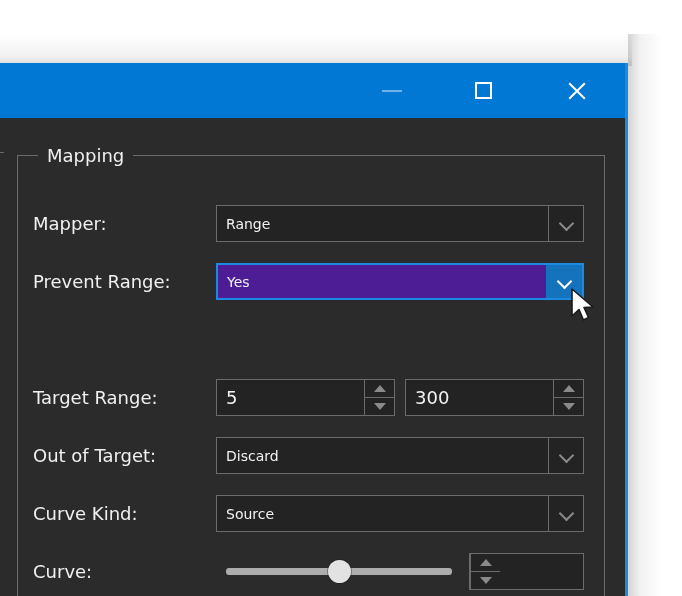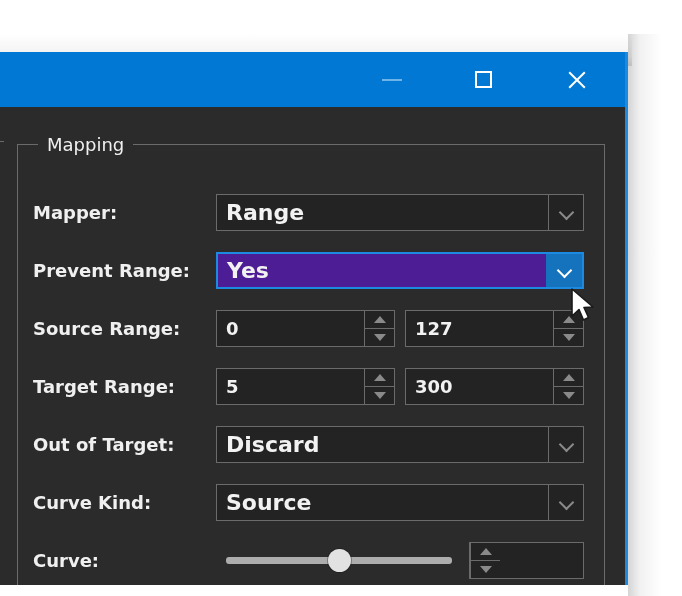--- a/index.html
+++ b/index.html
@@ -35,21 +35,21 @@
     left: 628px; top: 34px;
     width: 34px; height: 562px;
     background: linear-gradient(to right, rgba(90,90,90,0.26) 0%, rgba(120,120,120,0.10) 35%, rgba(120,120,120,0) 100%);
     pointer-events: none;
   }
 
   
   #window {
     position: absolute;
     left: 0;
-    top: 52px;
+    top: 63px;
     width: 628px;
     height: 533px;
     background: #2b2b2b;
     border-right: 3px solid #1b8ae0;
     box-sizing: border-box;
   }
 
   
   #titlebar {
     position: absolute;
@@ -150,21 +150,20 @@
     line-height: 22px;
     white-space: nowrap;
   }
 
   
   .row {
     position: absolute;
     left: 0;
     width: 625px;
     height: 43px;
-    font-weight: bold;
   }
   .row-label {
     position: absolute;
     left: 33px;
     top: 0;
     height: 43px;
     line-height: 43px;
     color: #f0f0f0;
     font-size: 18px;
     white-space: nowrap;
@@ -181,21 +180,21 @@
     display: flex;
     align-items: stretch;
     cursor: default;
   }
   .combo .combo-text {
     flex: 1 1 auto;
     display: flex;
     align-items: center;
     padding-left: 9px;
     color: #f2f2f2;
-    font-size: 22px;
+    font-size: 14px;
     overflow: hidden;
     white-space: nowrap;
   }
   .combo .combo-arrow {
     flex: 0 0 34px;
     border-left: 1px solid #6b6b6b;
     display: flex;
     align-items: center;
     justify-content: center;
   }
@@ -357,45 +356,20 @@
     <div class="row" style="top:142px">
       <div class="row-label">Prevent Range:</div>
       <div class="combo focused" style="left:216px;width:368px">
         <div class="combo-text">Yes</div>
         <div class="combo-arrow">
           <span class="chev"></span>
         </div>
       </div>
     </div>
 
-    <div class="row" style="top:200px">
-      <div class="row-label">Source Range:</div>
-      <div class="spin" style="left:216px;width:179px">
-        <div class="spin-text">0</div>
-        <div class="spin-buttons">
-          <div class="spin-up">
-              <span class="tri-up"></span>
-            </div>
-          <div class="spin-down">
-              <span class="tri-down"></span>
-            </div>
-        </div>
-      </div>
-      <div class="spin" style="left:405px;width:179px">
-        <div class="spin-text">127</div>
-        <div class="spin-buttons">
-          <div class="spin-up">
-              <span class="tri-up"></span>
-            </div>
-          <div class="spin-down">
-              <span class="tri-down"></span>
-            </div>
-        </div>
-      </div>
-    </div>
 
     <div class="row" style="top:258px">
       <div class="row-label">Target Range:</div>
       <div class="spin" style="left:216px;width:179px">
         <div class="spin-text">5</div>
         <div class="spin-buttons">
           <div class="spin-up">
               <span class="tri-up"></span>
             </div>
           <div class="spin-down">

